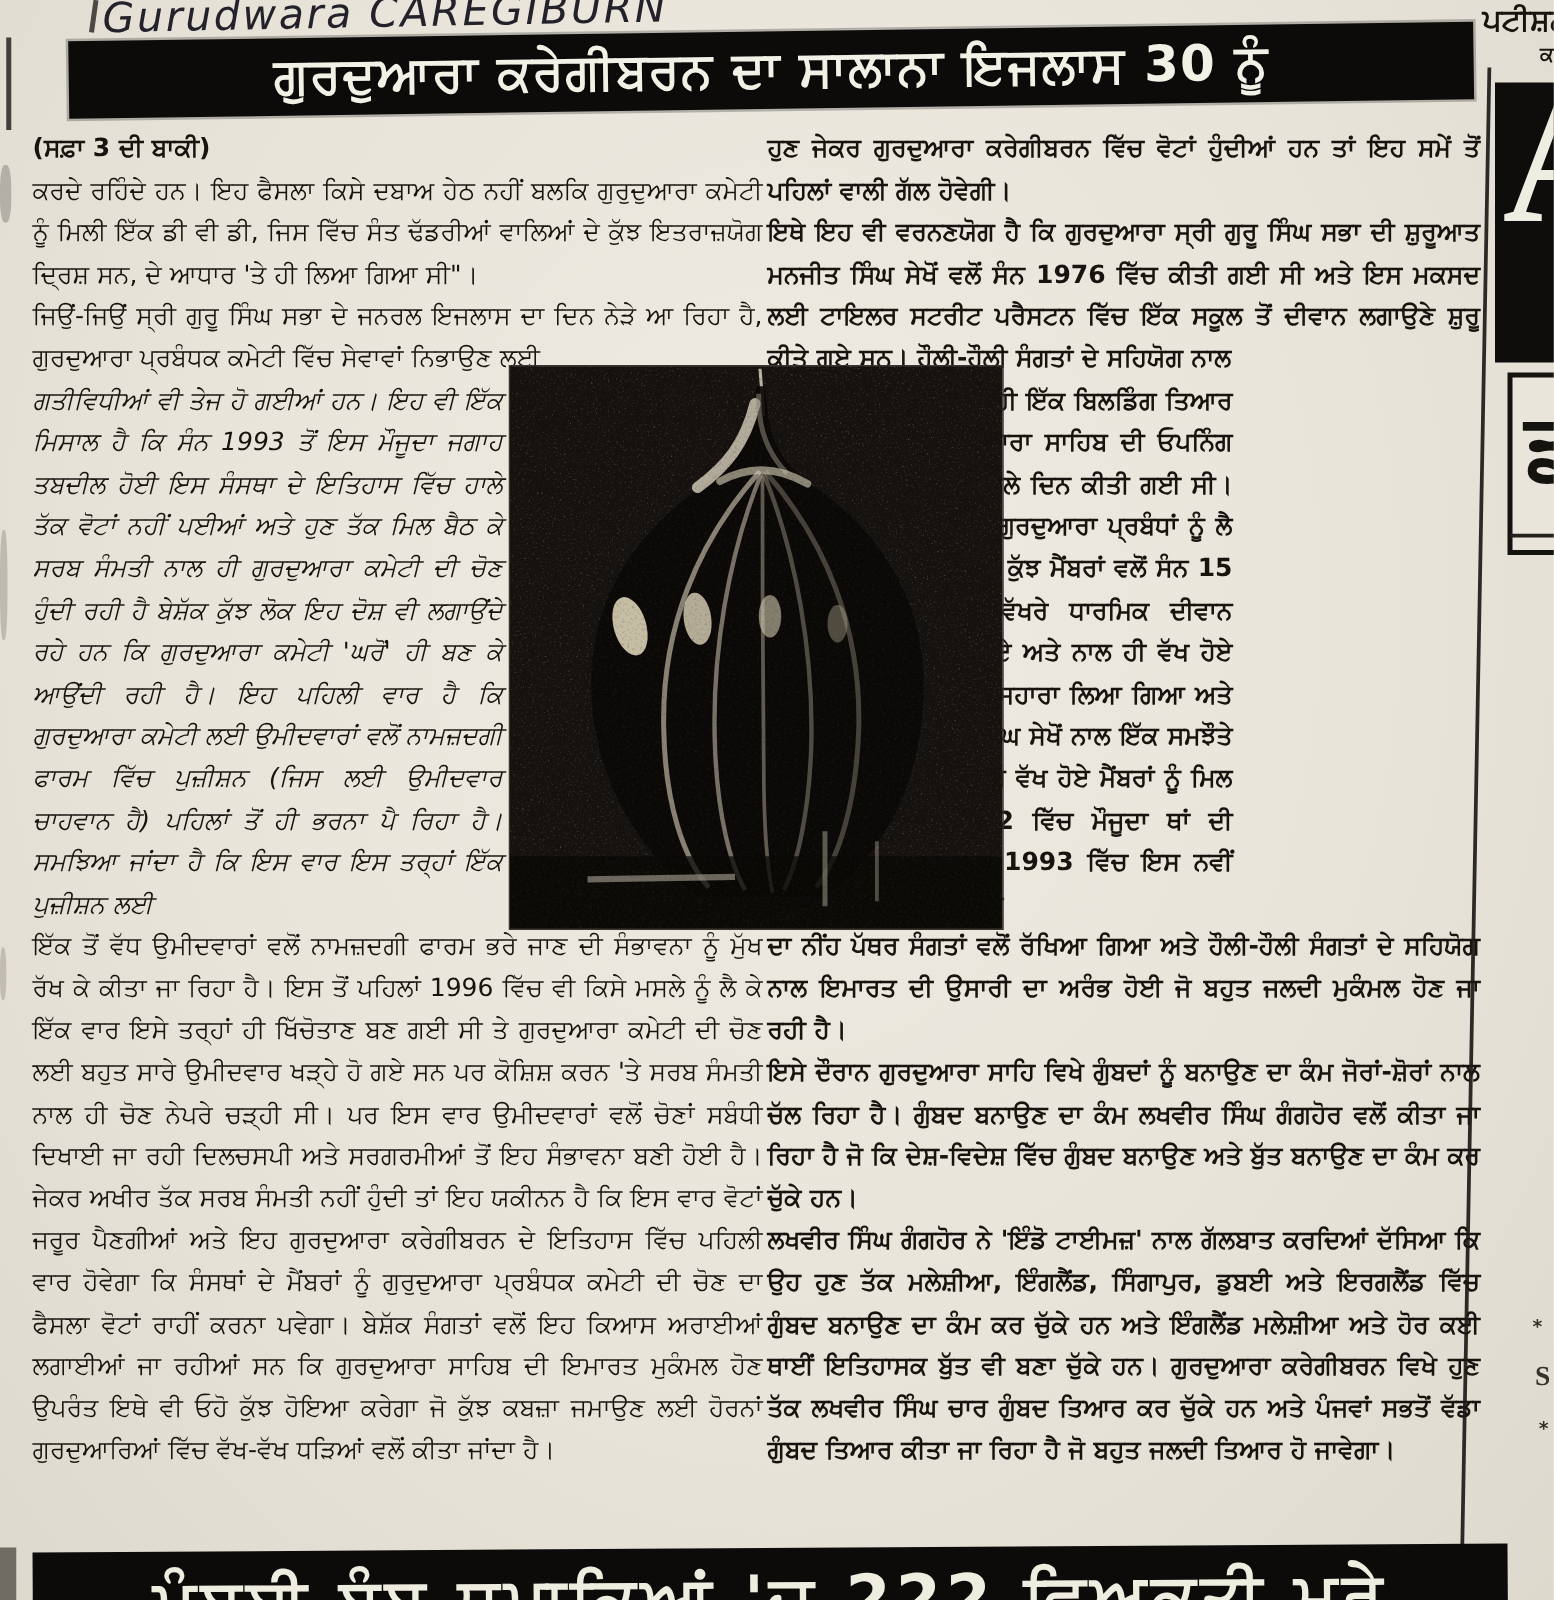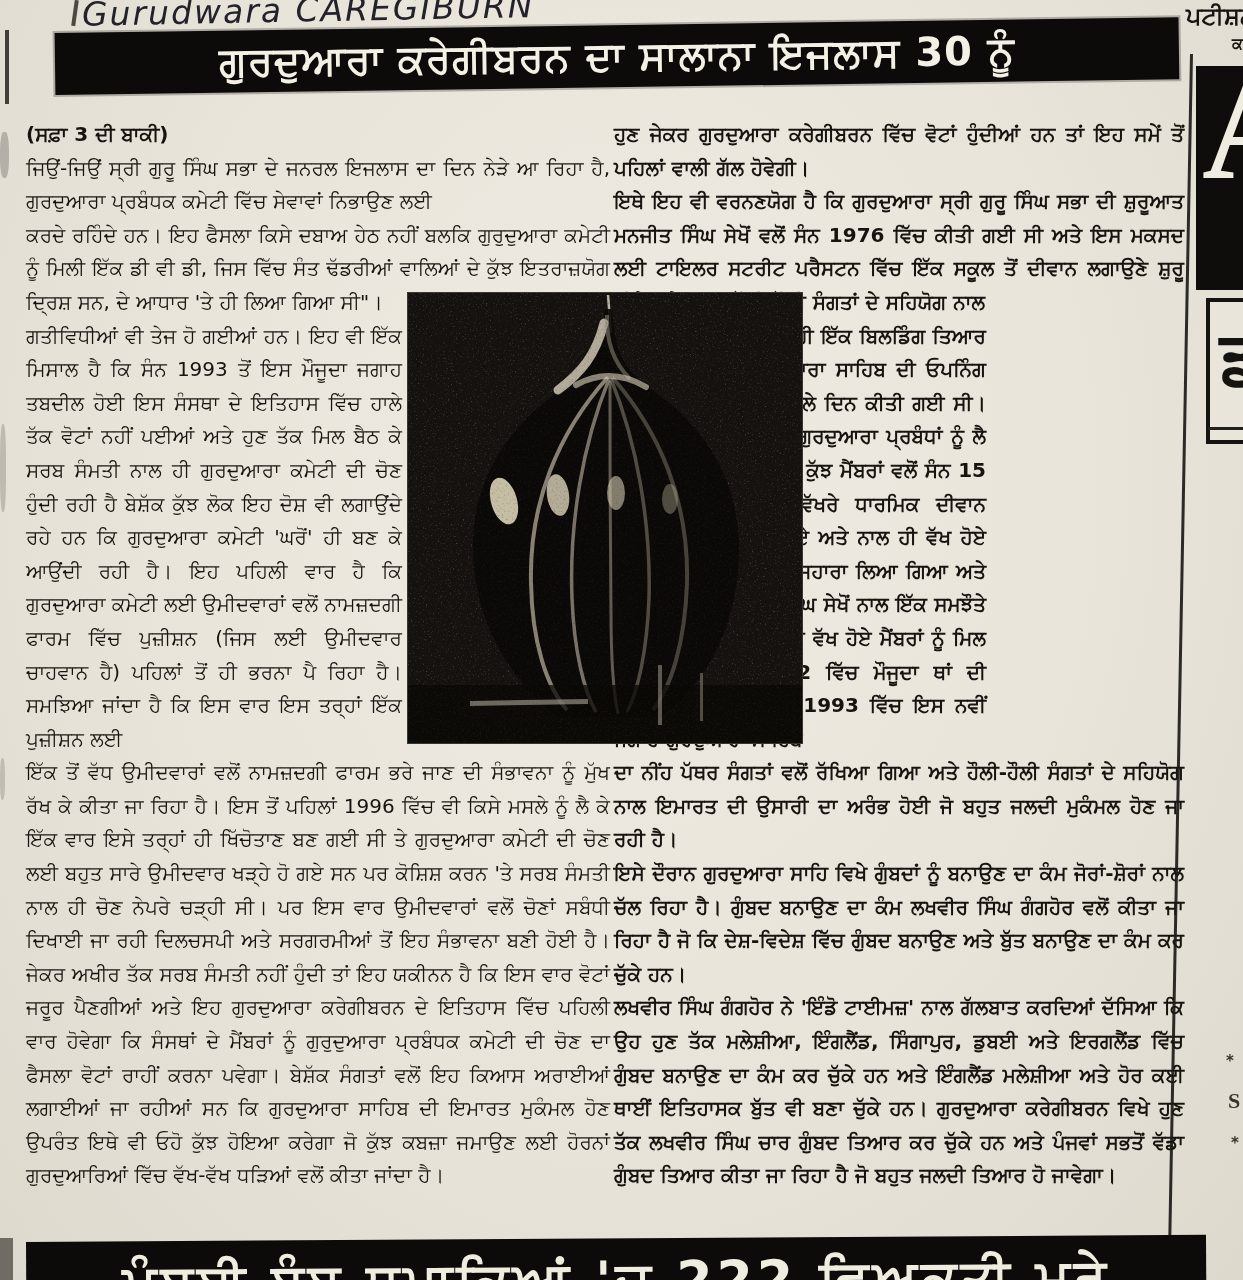--- a/index.html
+++ b/index.html
@@ -23,26 +23,26 @@
     background:#0d0b0a;transform:rotate(-0.8deg);transform-origin:left center;
     display:flex;align-items:center;justify-content:center;
     box-shadow:0 0 0 2px rgba(13,11,10,.25);
   }
   .headline-banner .hl{
     color:#f3f0e6;font-size:40px;font-weight:bold;letter-spacing:1px;
     white-space:nowrap;text-shadow:0 0 1px #000;
   }
   
   .article{position:absolute;left:26px;top:102px;width:1158px;height:1130px;}
-  .col{position:absolute;top:16px;}
+  .col{position:absolute;top:0;}
   .col-left{left:0;width:584px;}
   .col-right{left:588px;width:570px;font-weight:bold;}
   .col p{margin:0;text-align:justify;font-size:20px;line-height:33.6px;color:#17130e;}
   .continued{text-align:center;font-weight:bold;font-size:21px;line-height:30px;margin:0 0 2px 0;}
-  .narrow-left{width:376px;}
+  .narrow-left{width:376px;font-style:italic;}
   .narrow-right{width:372px;margin-left:198px;}
   
   .photo{
     position:absolute;left:408px;top:293px;width:394px;height:450px;
     background:#141110;outline:1px solid #3a362f;
   }
   
   .bottom-banner{
     position:absolute;left:26px;top:1242px;width:1180px;height:80px;
     background:#0c0b0a;transform:rotate(-0.35deg);transform-origin:left top;
@@ -98,22 +98,22 @@
 
 <div class="handwritten">Gurudwara   CAREGIBURN</div>
 
 <div class="headline-banner">
   <span class="hl">ਗੁਰਦੁਆਰਾ ਕਰੇਗੀਬਰਨ ਦਾ ਸਾਲਾਨਾ ਇਜਲਾਸ 30 ਨੂੰ</span>
 </div>
 
 <div class="article">
   <div class="col col-left">
     <p class="continued">(ਸਫ਼ਾ 3 ਦੀ ਬਾਕੀ)</p>
+    <p>ਕਰਦੇ ਰਹਿੰਦੇ ਹਨ। ਇਹ ਫੈਸਲਾ ਕਿਸੇ ਦਬਾਅ ਹੇਠ ਨਹੀਂ ਬਲਕਿ ਗੁਰੁਦੁਆਰਾ ਕਮੇਟੀ ਨੂੰ ਮਿਲੀ ਇੱਕ ਡੀ ਵੀ ਡੀ, ਜਿਸ ਵਿੱਚ ਸੰਤ ਢੱਡਰੀਆਂ ਵਾਲਿਆਂ ਦੇ ਕੁੱਝ ਇਤਰਾਜ਼ਯੋਗ ਦ੍ਰਿਸ਼ ਸਨ, ਦੇ ਆਧਾਰ 'ਤੇ ਹੀ ਲਿਆ ਗਿਆ ਸੀ"।</p>
     <p>ਜਿਉਂ-ਜਿਉਂ ਸ੍ਰੀ ਗੁਰੂ ਸਿੰਘ ਸਭਾ ਦੇ ਜਨਰਲ ਇਜਲਾਸ ਦਾ ਦਿਨ ਨੇੜੇ ਆ ਰਿਹਾ ਹੈ, ਗੁਰਦੁਆਰਾ ਪ੍ਰਬੰਧਕ ਕਮੇਟੀ ਵਿੱਚ ਸੇਵਾਵਾਂ ਨਿਭਾਉਣ ਲਈ</p>
-    <p>ਕਰਦੇ ਰਹਿੰਦੇ ਹਨ। ਇਹ ਫੈਸਲਾ ਕਿਸੇ ਦਬਾਅ ਹੇਠ ਨਹੀਂ ਬਲਕਿ ਗੁਰੁਦੁਆਰਾ ਕਮੇਟੀ ਨੂੰ ਮਿਲੀ ਇੱਕ ਡੀ ਵੀ ਡੀ, ਜਿਸ ਵਿੱਚ ਸੰਤ ਢੱਡਰੀਆਂ ਵਾਲਿਆਂ ਦੇ ਕੁੱਝ ਇਤਰਾਜ਼ਯੋਗ ਦ੍ਰਿਸ਼ ਸਨ, ਦੇ ਆਧਾਰ 'ਤੇ ਹੀ ਲਿਆ ਗਿਆ ਸੀ"।</p>
     <p class="narrow-left">ਗਤੀਵਿਧੀਆਂ ਵੀ ਤੇਜ ਹੋ ਗਈਆਂ ਹਨ। ਇਹ ਵੀ ਇੱਕ ਮਿਸਾਲ ਹੈ ਕਿ ਸੰਨ 1993 ਤੋਂ ਇਸ ਮੌਜੂਦਾ ਜਗਾਹ ਤਬਦੀਲ ਹੋਈ ਇਸ ਸੰਸਥਾ ਦੇ ਇਤਿਹਾਸ ਵਿੱਚ ਹਾਲੇ ਤੱਕ ਵੋਟਾਂ ਨਹੀਂ ਪਈਆਂ ਅਤੇ ਹੁਣ ਤੱਕ ਮਿਲ ਬੈਠ ਕੇ ਸਰਬ ਸੰਮਤੀ ਨਾਲ ਹੀ ਗੁਰਦੁਆਰਾ ਕਮੇਟੀ ਦੀ ਚੋਣ ਹੁੰਦੀ ਰਹੀ ਹੈ ਬੇਸ਼ੱਕ ਕੁੱਝ ਲੋਕ ਇਹ ਦੋਸ਼ ਵੀ ਲਗਾਉਂਦੇ ਰਹੇ ਹਨ ਕਿ ਗੁਰਦੁਆਰਾ ਕਮੇਟੀ 'ਘਰੋਂ' ਹੀ ਬਣ ਕੇ ਆਉਂਦੀ ਰਹੀ ਹੈ। ਇਹ ਪਹਿਲੀ ਵਾਰ ਹੈ ਕਿ ਗੁਰਦੁਆਰਾ ਕਮੇਟੀ ਲਈ ਉਮੀਦਵਾਰਾਂ ਵਲੋਂ ਨਾਮਜ਼ਦਗੀ ਫਾਰਮ ਵਿੱਚ ਪੁਜ਼ੀਸ਼ਨ (ਜਿਸ ਲਈ ਉਮੀਦਵਾਰ ਚਾਹਵਾਨ ਹੈ) ਪਹਿਲਾਂ ਤੋਂ ਹੀ ਭਰਨਾ ਪੈ ਰਿਹਾ ਹੈ। ਸਮਝਿਆ ਜਾਂਦਾ ਹੈ ਕਿ ਇਸ ਵਾਰ ਇਸ ਤਰ੍ਹਾਂ ਇੱਕ ਪੁਜ਼ੀਸ਼ਨ ਲਈ</p>
     <p>ਇੱਕ ਤੋਂ ਵੱਧ ਉਮੀਦਵਾਰਾਂ ਵਲੋਂ ਨਾਮਜ਼ਦਗੀ ਫਾਰਮ ਭਰੇ ਜਾਣ ਦੀ ਸੰਭਾਵਨਾ ਨੂੰ ਮੁੱਖ ਰੱਖ ਕੇ ਕੀਤਾ ਜਾ ਰਿਹਾ ਹੈ। ਇਸ ਤੋਂ ਪਹਿਲਾਂ 1996 ਵਿੱਚ ਵੀ ਕਿਸੇ ਮਸਲੇ ਨੂੰ ਲੈ ਕੇ ਇੱਕ ਵਾਰ ਇਸੇ ਤਰ੍ਹਾਂ ਹੀ ਖਿੱਚੋਤਾਣ ਬਣ ਗਈ ਸੀ ਤੇ ਗੁਰਦੁਆਰਾ ਕਮੇਟੀ ਦੀ ਚੋਣ ਲਈ ਬਹੁਤ ਸਾਰੇ ਉਮੀਦਵਾਰ ਖੜ੍ਹੇ ਹੋ ਗਏ ਸਨ ਪਰ ਕੋਸ਼ਿਸ਼ ਕਰਨ 'ਤੇ ਸਰਬ ਸੰਮਤੀ ਨਾਲ ਹੀ ਚੋਣ ਨੇਪਰੇ ਚੜ੍ਹੀ ਸੀ। ਪਰ ਇਸ ਵਾਰ ਉਮੀਦਵਾਰਾਂ ਵਲੋਂ ਚੋਣਾਂ ਸਬੰਧੀ ਦਿਖਾਈ ਜਾ ਰਹੀ ਦਿਲਚਸਪੀ ਅਤੇ ਸਰਗਰਮੀਆਂ ਤੋਂ ਇਹ ਸੰਭਾਵਨਾ ਬਣੀ ਹੋਈ ਹੈ। ਜੇਕਰ ਅਖੀਰ ਤੱਕ ਸਰਬ ਸੰਮਤੀ ਨਹੀਂ ਹੁੰਦੀ ਤਾਂ ਇਹ ਯਕੀਨਨ ਹੈ ਕਿ ਇਸ ਵਾਰ ਵੋਟਾਂ ਜਰੂਰ ਪੈਣਗੀਆਂ ਅਤੇ ਇਹ ਗੁਰਦੁਆਰਾ ਕਰੇਗੀਬਰਨ ਦੇ ਇਤਿਹਾਸ ਵਿੱਚ ਪਹਿਲੀ ਵਾਰ ਹੋਵੇਗਾ ਕਿ ਸੰਸਥਾਂ ਦੇ ਮੈਂਬਰਾਂ ਨੂੰ ਗੁਰੁਦੁਆਰਾ ਪ੍ਰਬੰਧਕ ਕਮੇਟੀ ਦੀ ਚੋਣ ਦਾ ਫੈਸਲਾ ਵੋਟਾਂ ਰਾਹੀਂ ਕਰਨਾ ਪਵੇਗਾ। ਬੇਸ਼ੱਕ ਸੰਗਤਾਂ ਵਲੋਂ ਇਹ ਕਿਆਸ ਅਰਾਈਆਂ ਲਗਾਈਆਂ ਜਾ ਰਹੀਆਂ ਸਨ ਕਿ ਗੁਰਦੁਆਰਾ ਸਾਹਿਬ ਦੀ ਇਮਾਰਤ ਮੁਕੰਮਲ ਹੋਣ ਉਪਰੰਤ ਇਥੇ ਵੀ ਓਹੋ ਕੁੱਝ ਹੋਇਆ ਕਰੇਗਾ ਜੋ ਕੁੱਝ ਕਬਜ਼ਾ ਜਮਾਉਣ ਲਈ ਹੋਰਨਾਂ ਗੁਰਦੁਆਰਿਆਂ ਵਿੱਚ ਵੱਖ-ਵੱਖ ਧੜਿਆਂ ਵਲੋਂ ਕੀਤਾ ਜਾਂਦਾ ਹੈ।</p>
   </div>
   <div class="col col-right">
     <p>ਹੁਣ ਜੇਕਰ ਗੁਰਦੁਆਰਾ ਕਰੇਗੀਬਰਨ ਵਿੱਚ ਵੋਟਾਂ ਹੁੰਦੀਆਂ ਹਨ ਤਾਂ ਇਹ ਸਮੇਂ ਤੋਂ ਪਹਿਲਾਂ ਵਾਲੀ ਗੱਲ ਹੋਵੇਗੀ।</p>
     <p>ਇਥੇ ਇਹ ਵੀ ਵਰਨਣਯੋਗ ਹੈ ਕਿ ਗੁਰਦੁਆਰਾ ਸ੍ਰੀ ਗੁਰੂ ਸਿੰਘ ਸਭਾ ਦੀ ਸ਼ੁਰੂਆਤ ਮਨਜੀਤ ਸਿੰਘ ਸੇਖੋਂ ਵਲੋਂ ਸੰਨ 1976 ਵਿੱਚ ਕੀਤੀ ਗਈ ਸੀ ਅਤੇ ਇਸ ਮਕਸਦ ਲਈ ਟਾਇਲਰ ਸਟਰੀਟ ਪਰੈਸਟਨ ਵਿੱਚ ਇੱਕ ਸਕੂਲ ਤੋਂ ਦੀਵਾਨ ਲਗਾਉਣੇ ਸ਼ੁਰੂ ਕੀਤੇ ਗਏ ਸਨ। ਹੌਲੀ-ਹੌਲੀ ਸੰਗਤਾਂ ਦੇ ਸਹਿਯੋਗ ਨਾਲ</p>
     <p class="narrow-right">ਟਾਇਲਰ ਸਟਰੀਟ ਉਪਰ ਹੀ ਇੱਕ ਬਿਲਡਿੰਗ ਤਿਆਰ ਕੀਤੀ ਗਈ ਅਤੇ ਗੁਰਦੁਆਰਾ ਸਾਹਿਬ ਦੀ ਓਪਨਿੰਗ 1983 ਵਿੱਚ ਵਿਸਾਖੀ ਵਾਲੇ ਦਿਨ ਕੀਤੀ ਗਈ ਸੀ। ਮਨਜੀਤ ਸਿੰਘ ਸੇਖੋਂ ਨਾਲ ਗੁਰਦੁਆਰਾ ਪ੍ਰਬੰਧਾਂ ਨੂੰ ਲੈ ਕੇ ਕੁੱਝ ਮੱਤਭੇਦਾਂ ਦੇ ਕਾਰਨ ਕੁੱਝ ਮੈਂਬਰਾਂ ਵਲੋਂ ਸੰਨ 15 ਅਕਤੂਬਰ 1989 ਤੋਂ ਵੱਖਰੇ ਧਾਰਮਿਕ ਦੀਵਾਨ ਲਾਉਣੇ ਸ਼ੁਰੂ ਕਰ ਦਿੱਤੇ ਗਏ ਅਤੇ ਨਾਲ ਹੀ ਵੱਖ ਹੋਏ ਮੈਂਬਰਾਂ ਵਲੋਂ ਅਦਾਲਤ ਦਾ ਸਹਾਰਾ ਲਿਆ ਗਿਆ ਅਤੇ 1992 ਵਿੱਚ ਮਨਜੀਤ ਸਿੰਘ ਸੇਖੋਂ ਨਾਲ ਇੱਕ ਸਮਝੌਤੇ ਤਹਿਤ ਗੁਰਦੁਆਰਾ ਪ੍ਰਬੰਧ ਵੱਖ ਹੋਏ ਮੈਂਬਰਾਂ ਨੂੰ ਮਿਲ ਗਿਆ। ਅਪ੍ਰੈਲ 1992 ਵਿੱਚ ਮੌਜੂਦਾ ਥਾਂ ਦੀ ਖ੍ਰੀਦ ਕੀਤੀ ਗਈ ਅਤੇ 1993 ਵਿੱਚ ਇਸ ਨਵੀਂ ਜਗਾਹ ਗੁਰਦੁਆਰਾ ਸਾਹਿਬ</p>
     <p>ਦਾ ਨੀਂਹ ਪੱਥਰ ਸੰਗਤਾਂ ਵਲੋਂ ਰੱਖਿਆ ਗਿਆ ਅਤੇ ਹੌਲੀ-ਹੌਲੀ ਸੰਗਤਾਂ ਦੇ ਸਹਿਯੋਗ ਨਾਲ ਇਮਾਰਤ ਦੀ ਉਸਾਰੀ ਦਾ ਅਰੰਭ ਹੋਈ ਜੋ ਬਹੁਤ ਜਲਦੀ ਮੁਕੰਮਲ ਹੋਣ ਜਾ ਰਹੀ ਹੈ।</p>
     <p>ਇਸੇ ਦੌਰਾਨ ਗੁਰਦੁਆਰਾ ਸਾਹਿ ਵਿਖੇ ਗੁੰਬਦਾਂ ਨੂੰ ਬਨਾਉਣ ਦਾ ਕੰਮ ਜੋਰਾਂ-ਸ਼ੋਰਾਂ ਨਾਲ ਚੱਲ ਰਿਹਾ ਹੈ। ਗੁੰਬਦ ਬਨਾਉਣ ਦਾ ਕੰਮ ਲਖਵੀਰ ਸਿੰਘ ਗੰਗਹੋਰ ਵਲੋਂ ਕੀਤਾ ਜਾ ਰਿਹਾ ਹੈ ਜੋ ਕਿ ਦੇਸ਼-ਵਿਦੇਸ਼ ਵਿੱਚ ਗੁੰਬਦ ਬਨਾਉਣ ਅਤੇ ਬੁੱਤ ਬਨਾਉਣ ਦਾ ਕੰਮ ਕਰ ਚੁੱਕੇ ਹਨ।</p>
     <p>ਲਖਵੀਰ ਸਿੰਘ ਗੰਗਹੋਰ ਨੇ 'ਇੰਡੋ ਟਾਈਮਜ਼' ਨਾਲ ਗੱਲਬਾਤ ਕਰਦਿਆਂ ਦੱਸਿਆ ਕਿ ਉਹ ਹੁਣ ਤੱਕ ਮਲੇਸ਼ੀਆ, ਇੰਗਲੈਂਡ, ਸਿੰਗਾਪੁਰ, ਡੁਬਈ ਅਤੇ ਇਰਗਲੈਂਡ ਵਿੱਚ ਗੁੰਬਦ ਬਨਾਉਣ ਦਾ ਕੰਮ ਕਰ ਚੁੱਕੇ ਹਨ ਅਤੇ ਇੰਗਲੈਂਡ ਮਲੇਸ਼ੀਆ ਅਤੇ ਹੋਰ ਕਈ ਥਾਈਂ ਇਤਿਹਾਸਕ ਬੁੱਤ ਵੀ ਬਣਾ ਚੁੱਕੇ ਹਨ। ਗੁਰਦੁਆਰਾ ਕਰੇਗੀਬਰਨ ਵਿਖੇ ਹੁਣ ਤੱਕ ਲਖਵੀਰ ਸਿੰਘ ਚਾਰ ਗੁੰਬਦ ਤਿਆਰ ਕਰ ਚੁੱਕੇ ਹਨ ਅਤੇ ਪੰਜਵਾਂ ਸਭਤੋਂ ਵੱਡਾ ਗੁੰਬਦ ਤਿਆਰ ਕੀਤਾ ਜਾ ਰਿਹਾ ਹੈ ਜੋ ਬਹੁਤ ਜਲਦੀ ਤਿਆਰ ਹੋ ਜਾਵੇਗਾ।</p>

